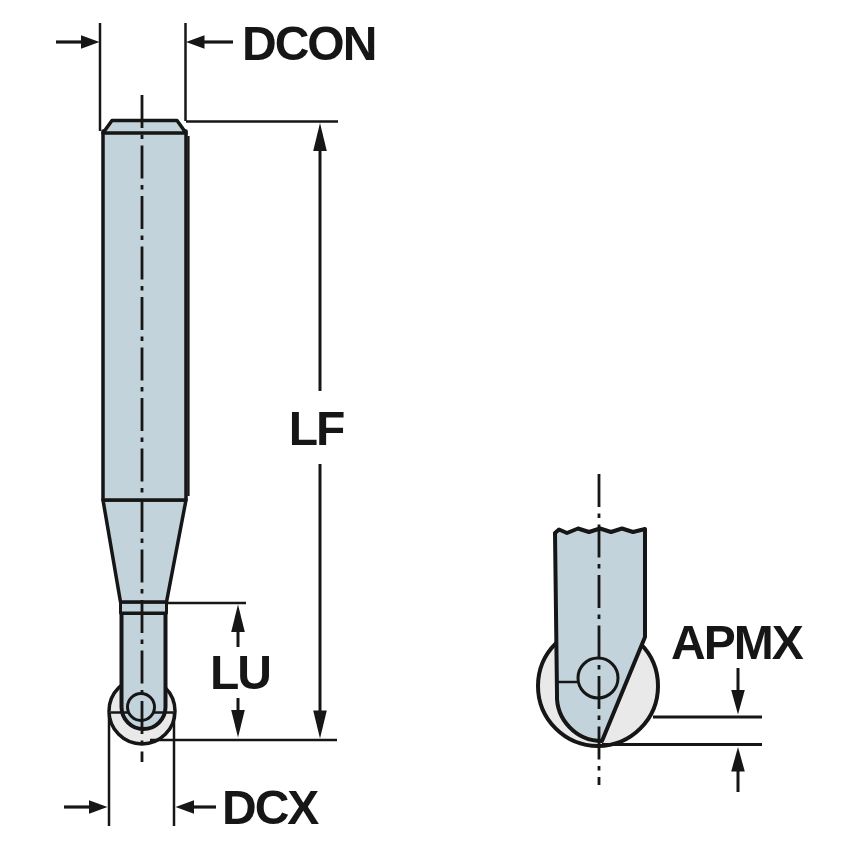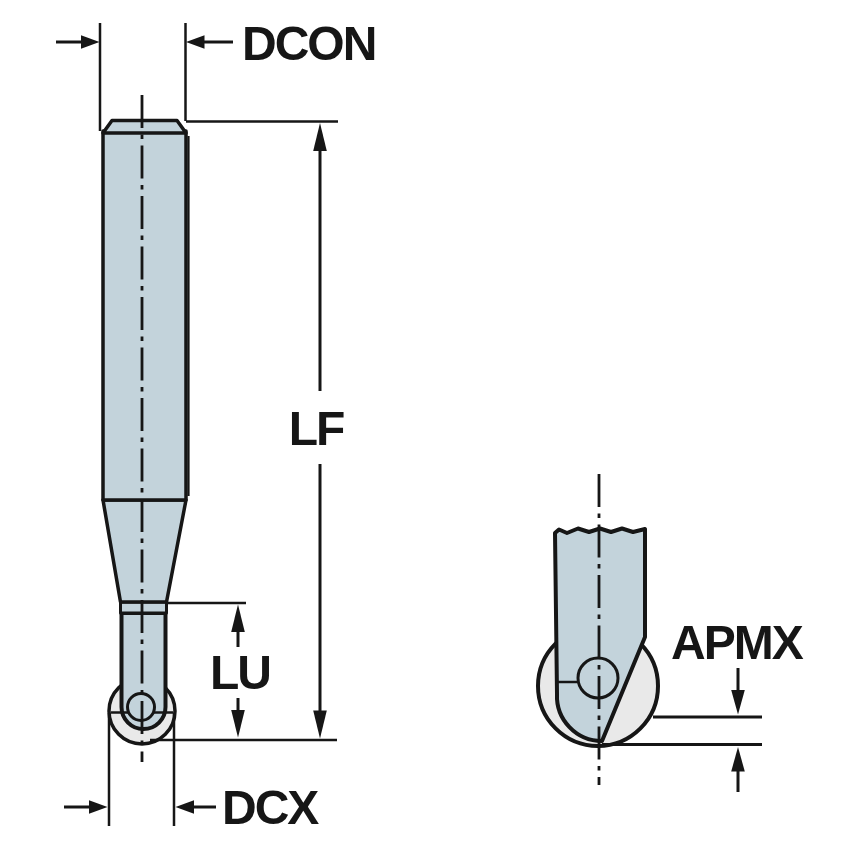--- a/index.html
+++ b/index.html
@@ -1,16 +1,16 @@
 <!DOCTYPE html>
 <html><head>
 <meta charset="utf-8">
 <style>
   html,body{margin:0;padding:0;background:#ffffff;}
-  .canvas{position:relative;width:854px;height:854px;background:#ffffff;overflow:hidden;border-radius:21px;}
+  .canvas{position:relative;width:854px;height:854px;background:#ffffff;overflow:hidden;}
   svg{display:block;}
   .outline{stroke:#161616;stroke-linejoin:round;stroke-linecap:butt;}
   .dim{stroke:#161616;fill:none;}
   .arrow{fill:#161616;stroke:none;}
   .cl{stroke:#161616;fill:none;stroke-dasharray:33 6.5 4.5 6.5;}
   text{font-family:"Liberation Sans","DejaVu Sans",sans-serif;
        font-weight:bold;font-size:48px;fill:#161616;letter-spacing:-2px;}
 </style>
 </head>
 <body>

